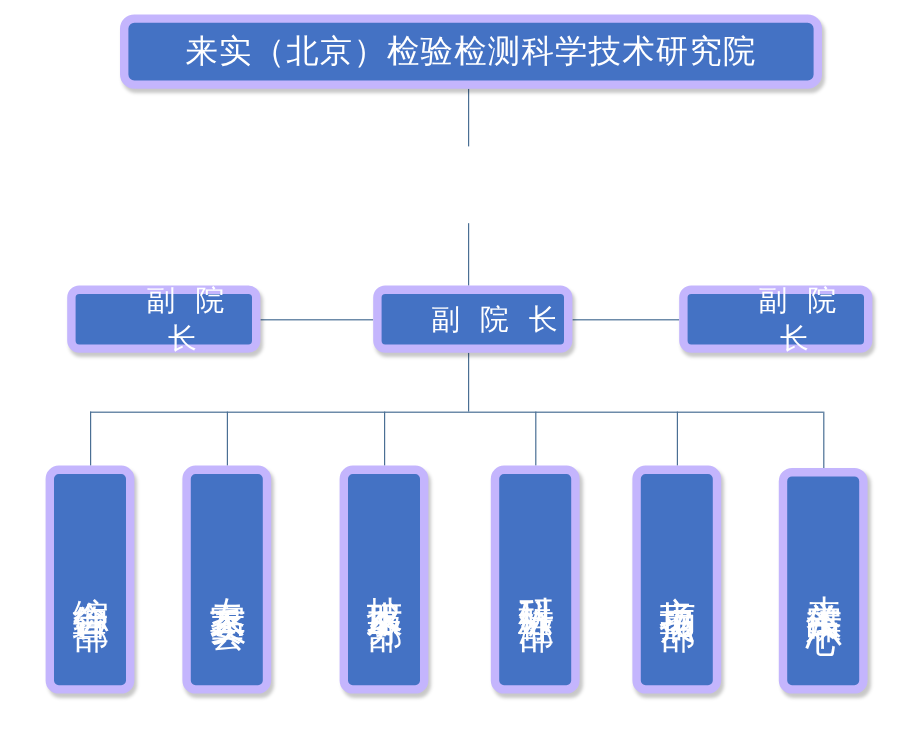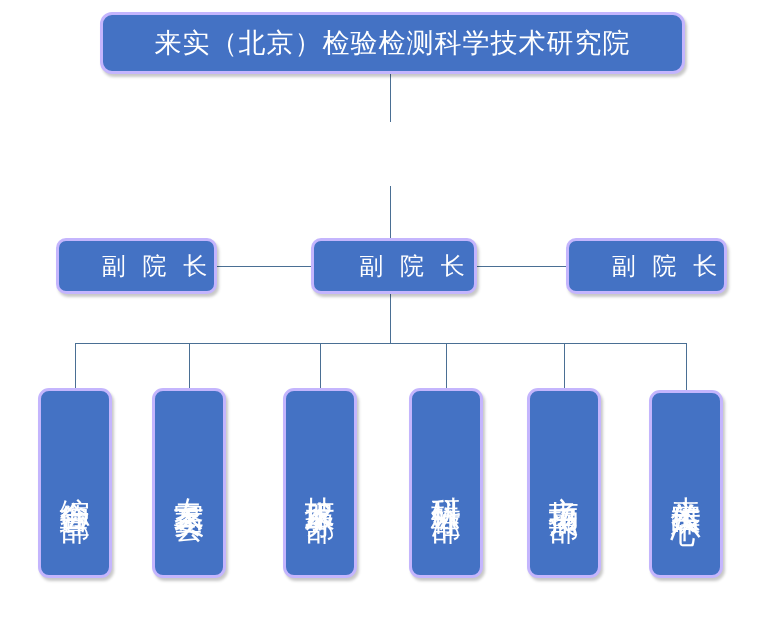--- a/index.html
+++ b/index.html
@@ -29,21 +29,21 @@
     background: #4a6f94;
   }
   .connector.v { width: 1px; }
   .connector.h { height: 1px; }
 
   
   .node {
     position: absolute;
     box-sizing: border-box;
     background: #4472c4;
-    border: 3px solid #c4b5fd;
+    border: 7px solid #c4b5fd;
     border-radius: 10px;
     color: #ffffff;
     display: flex;
     align-items: center;
     justify-content: center;
     box-shadow: 2px 3px 3px rgba(0,0,0,0.22);
     text-align: center;
   }
 
   

